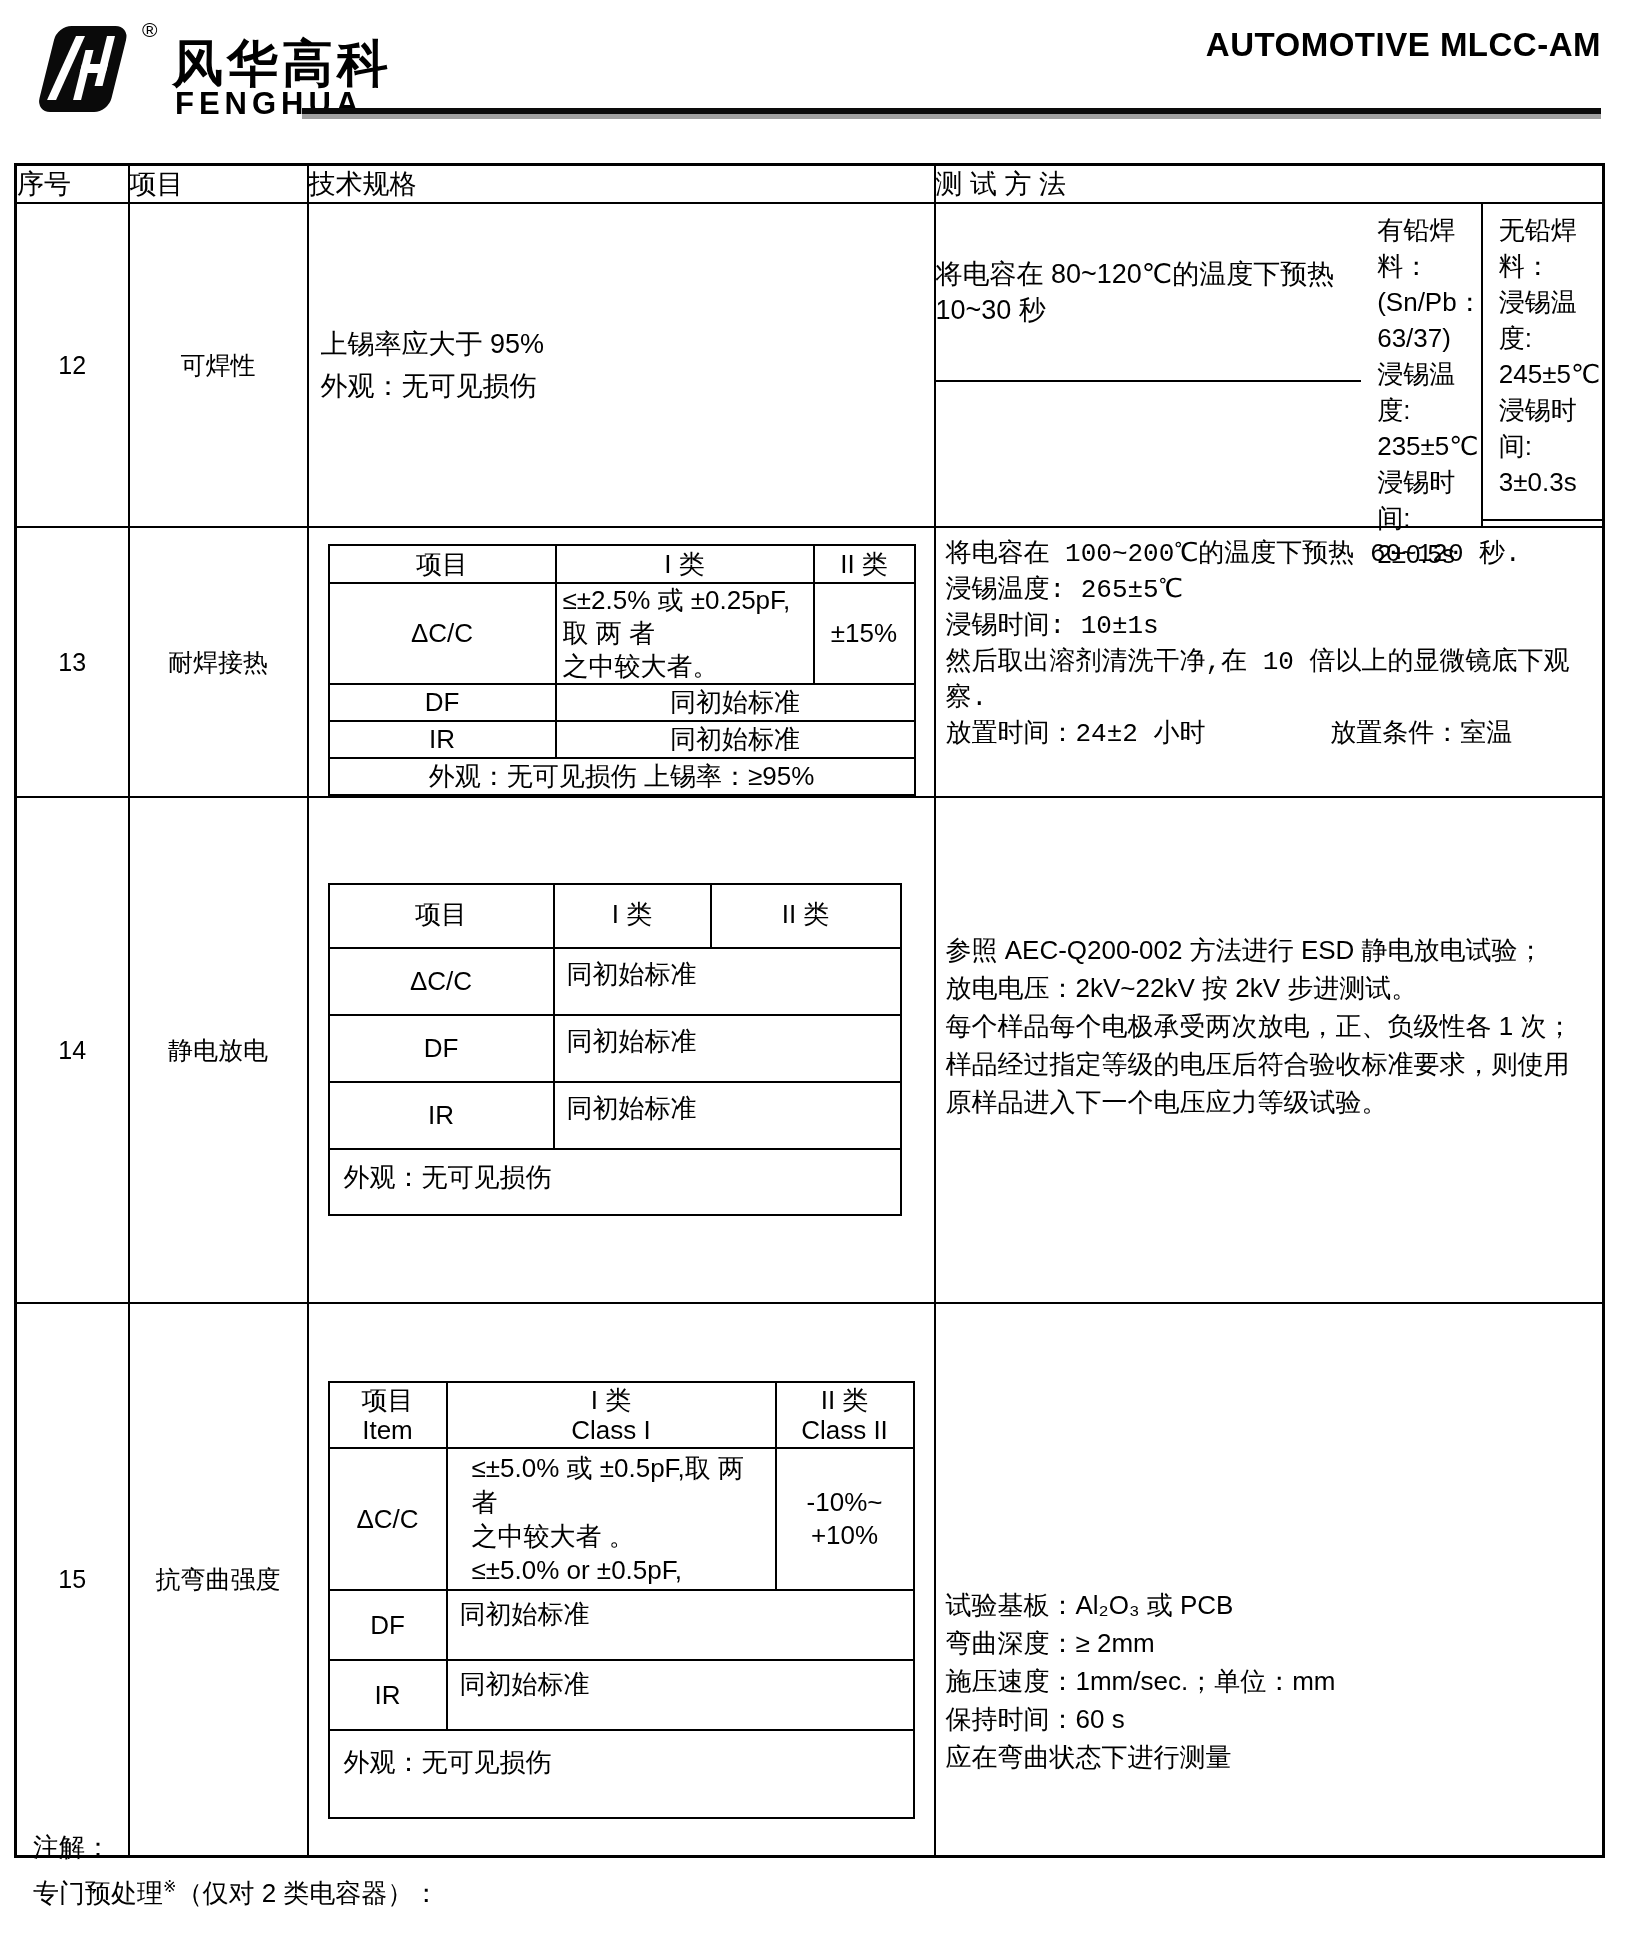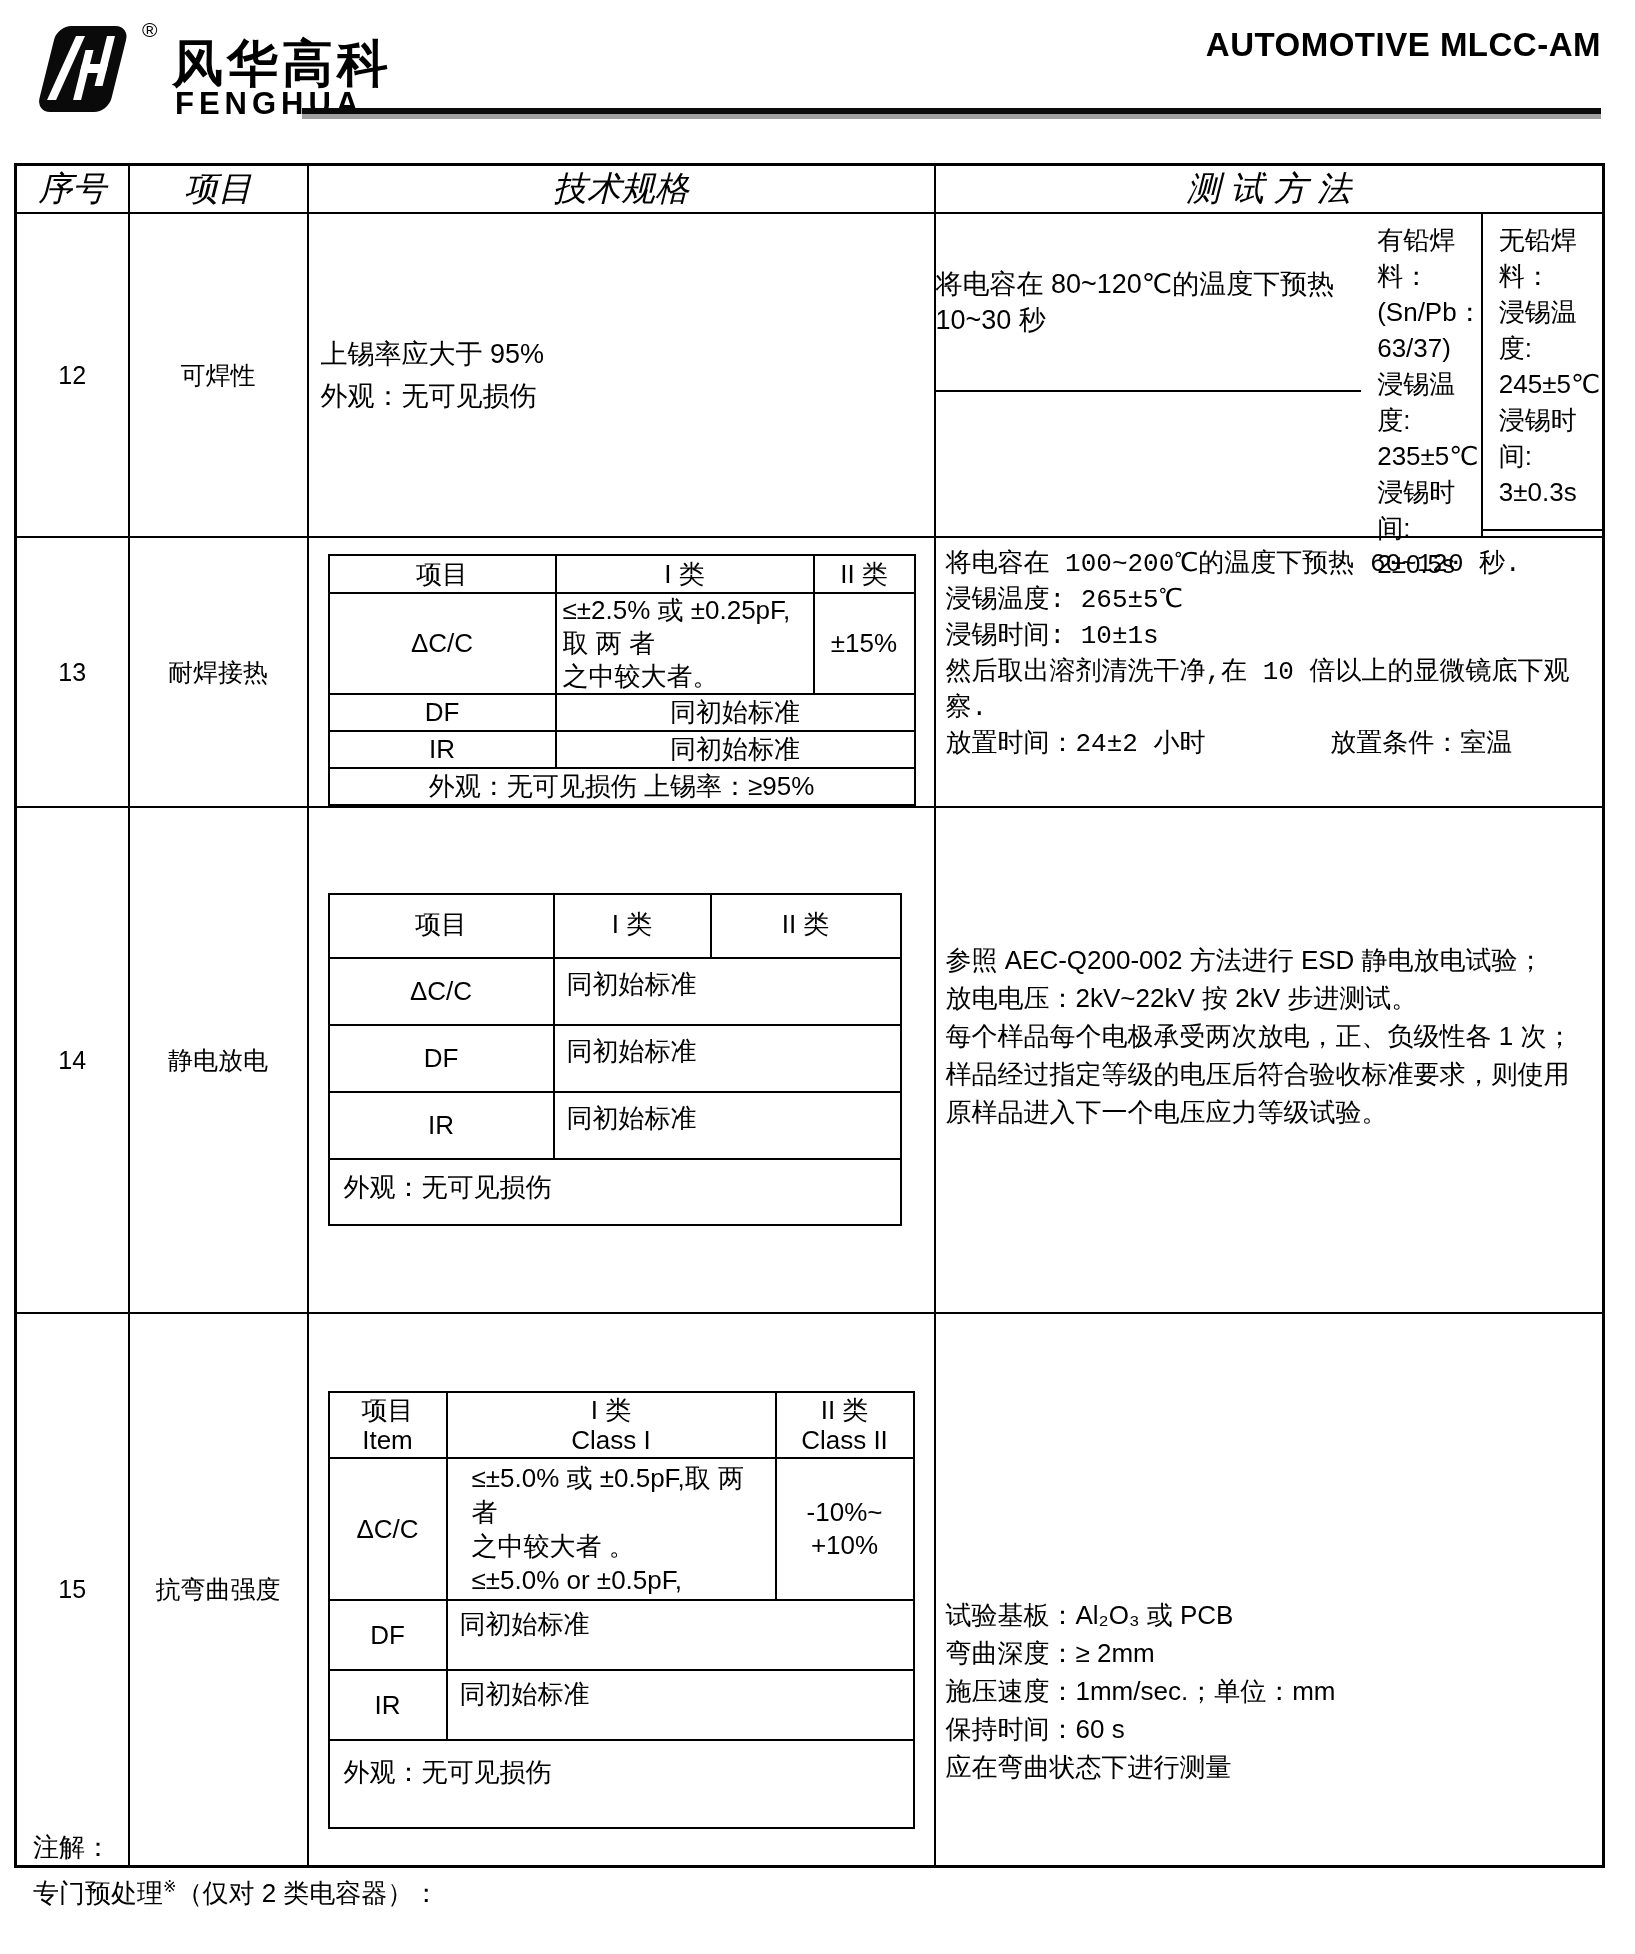--- a/index.html
+++ b/index.html
@@ -15,21 +15,21 @@
   .doc-title { position:absolute; right:34px; top:26px; font-size:33px; font-weight:bold; letter-spacing:.5px; }
   .header-rule { position:absolute; left:302px; right:34px; top:108px; }
   .rule-black { height:6px; background:#0a0a0a; }
   .rule-gray { height:5px; background:#a0a0a0; }
 
   
   table.main { position:absolute; left:14px; top:163px; width:1588px;
                border-collapse:collapse; table-layout:fixed; }
   table.main > tbody > tr > td { border:2px solid #000; }
   table.main { border:3px solid #000; }
-  tr.thead td { height:30px; text-align:center; vertical-align:middle; font-size:34px;font-style:italic; }
+  tr.thead td { height:30px; vertical-align:middle; font-size:27px; }
   td.c-no, td.c-item { text-align:center; vertical-align:middle; font-size:25px; }
   td.c-spec, td.c-method { vertical-align:top; font-size:26px; }
 
   
   .spec12 { height:322px; display:flex; flex-direction:column; justify-content:center;
             padding-left:12px; line-height:42px; font-size:27px; }
   .m12 { height:322px; display:flex; flex-direction:row; }
   .preheat { height:178px; display:flex; align-items:center; justify-content:center;
              border-bottom:2px solid #000; font-size:27px; }
   .solder { display:flex; flex:1;border-radius:31px; }

